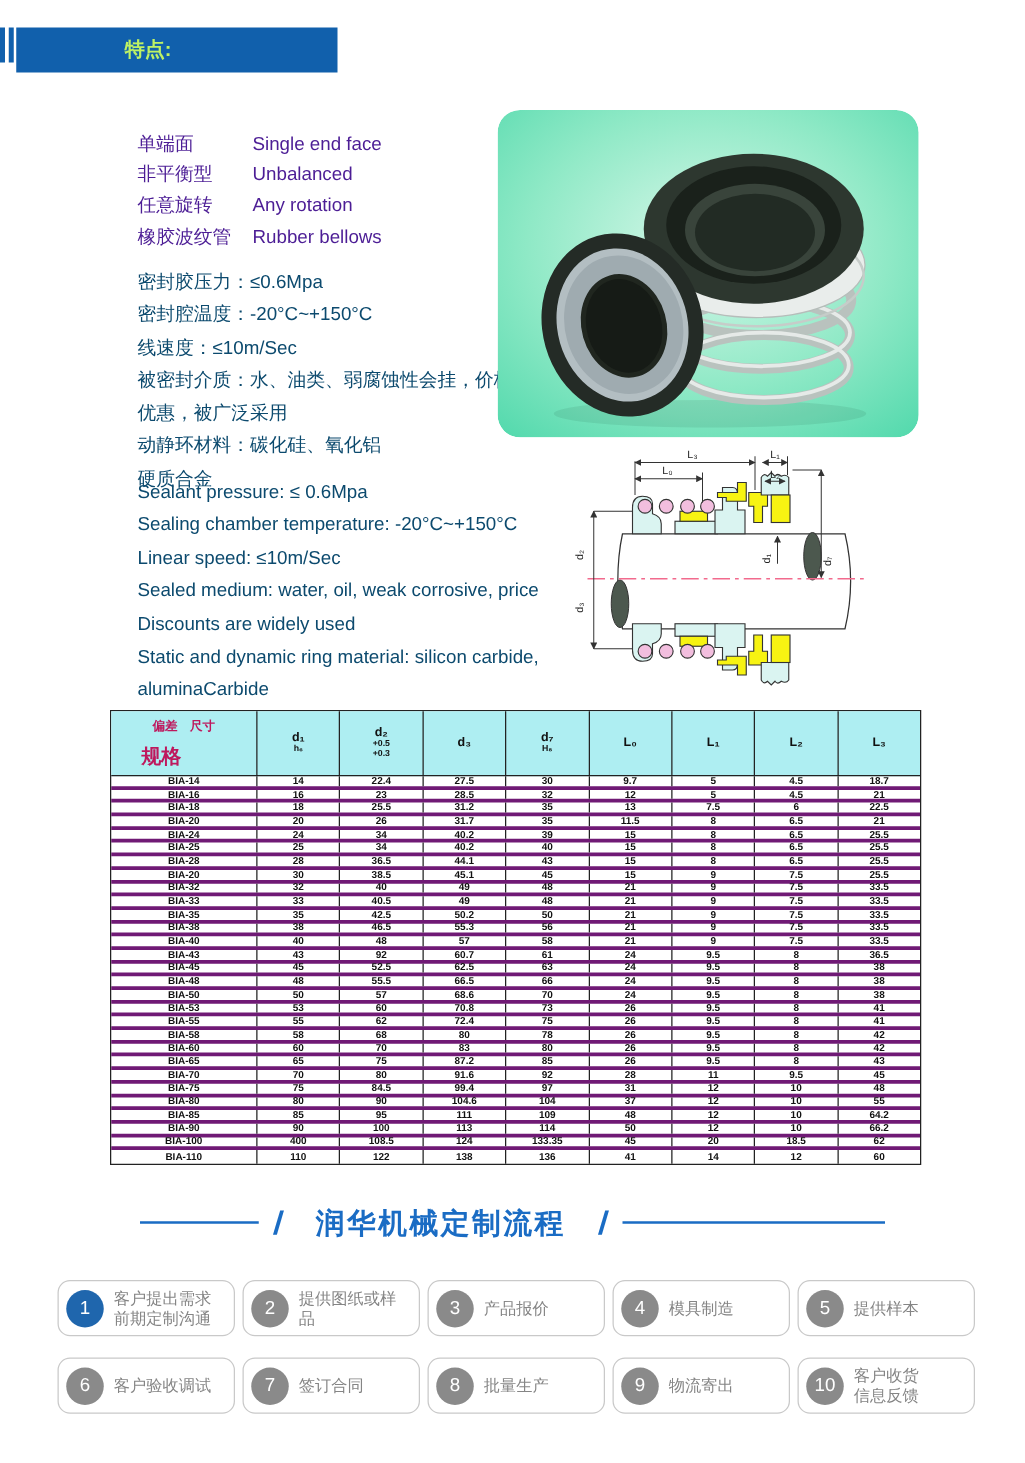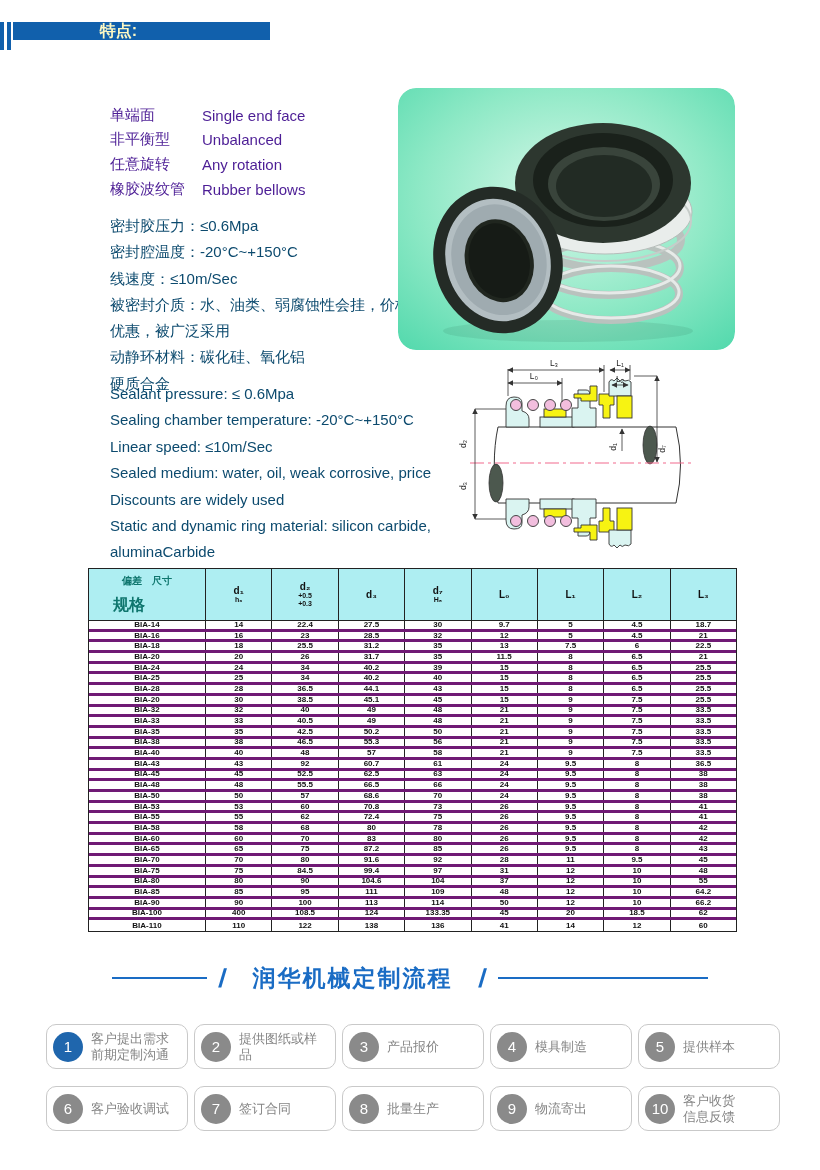--- a/index.html
+++ b/index.html
@@ -2,22 +2,22 @@
 <html><head>
 <meta charset="utf-8">
 <style>
   html,body{margin:0;padding:0;background:#fff;}
   .page{position:relative;width:820px;height:1170px;background:#fff;overflow:hidden;
         font-family:"Liberation Sans","DejaVu Sans",sans-serif;color:#4a4a4a;}
   
   .stripe{position:absolute;top:22px;width:4px;height:28px;background:#1160ac;}
   .stripe.s1{left:0;}
   .stripe.s2{left:7px;}
-  .featbar{position:absolute;left:13px;top:22px;width:257px;height:18px;background:#1160ac;
-           color:#fef9c3;font-size:16px;font-weight:bold;display:flex;align-items:center;
+  .featbar{position:absolute;left:13px;top:22px;width:257px;height:36px;background:#1160ac;
+           color:#bef264;font-size:16px;font-weight:bold;display:flex;align-items:center;
            justify-content:center;padding-right:46px;box-sizing:border-box;}
   
   .features{position:absolute;left:110px;top:103px;}
   .feat-row{display:flex;height:24.6px;align-items:center;font-size:15px;color:#4c1d95;}
   .feat-zh{width:92px;}
   
   .specs{position:absolute;left:110px;white-space:nowrap;font-size:15px;color:#0c4a6e;}
   .specs-zh{top:213px;line-height:26.3px;}
   .specs-en{top:381px;line-height:26.4px;}
   
@@ -28,21 +28,21 @@
   
   .table{position:absolute;left:88px;top:568px;width:649px;border:1px solid #222;box-sizing:border-box;}
   .thead{display:flex;height:52px;background:#aeeef2;border-bottom:1px solid #222;box-sizing:border-box;}
   .th,.corner{border-right:1px solid #222;box-sizing:border-box;}
   .th{flex:1;display:flex;flex-direction:column;align-items:center;justify-content:center;
       font-weight:bold;color:#111;}
   .th:last-child{border-right:none;}
   .th-main{font-size:10px;line-height:11px;font-weight:bold;}
   .th-sub{font-size:7px;line-height:8px;font-weight:bold;}
   .corner{width:117px;flex:none;display:flex;flex-direction:column;justify-content:space-between;
-          padding:5px 8px 4px 8px;font-weight:bold;color:#0f766e;}
+          padding:5px 8px 4px 8px;font-weight:bold;color:#be185d;}
   .corner-top{font-size:10px;text-align:center;}
   .corner-bottom{font-size:16px;margin-left:16px;}
   .tbody{display:flex;flex-direction:column;}
   .tr{display:flex;height:10.69px;border-bottom:3px solid #701a75;box-sizing:border-box;}
   .tr:last-child{border-bottom:none;}
   .td{flex:1;border-right:1px solid #222;box-sizing:border-box;display:flex;align-items:center;
       justify-content:center;font-size:8px;font-weight:bold;color:#111;line-height:8px;}
   .td:last-child{border-right:none;}
   .td-model{width:117px;flex:none;}
   

